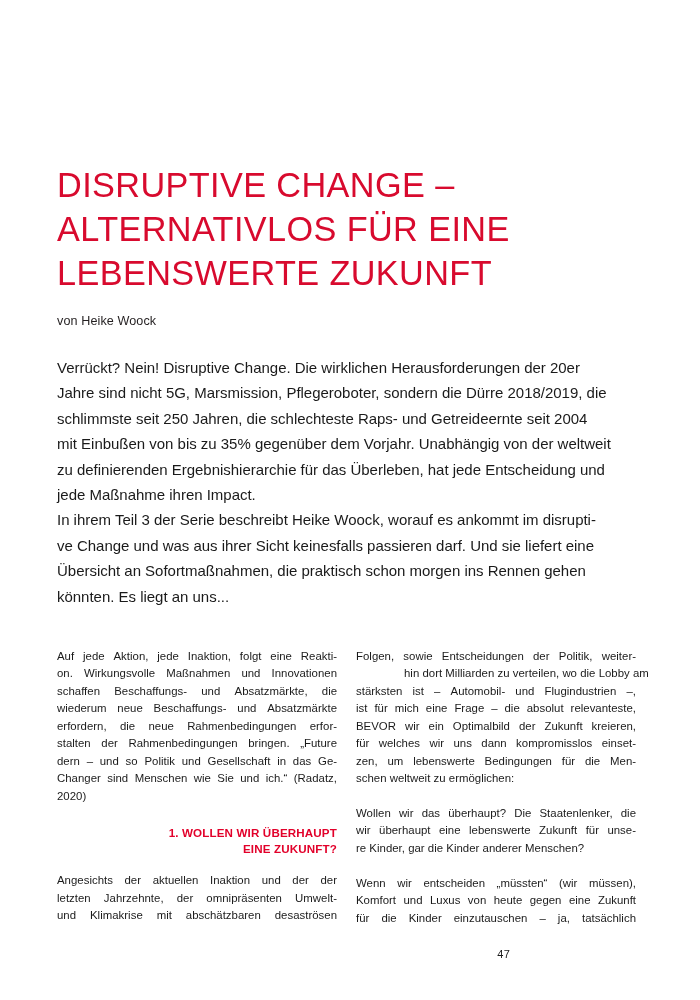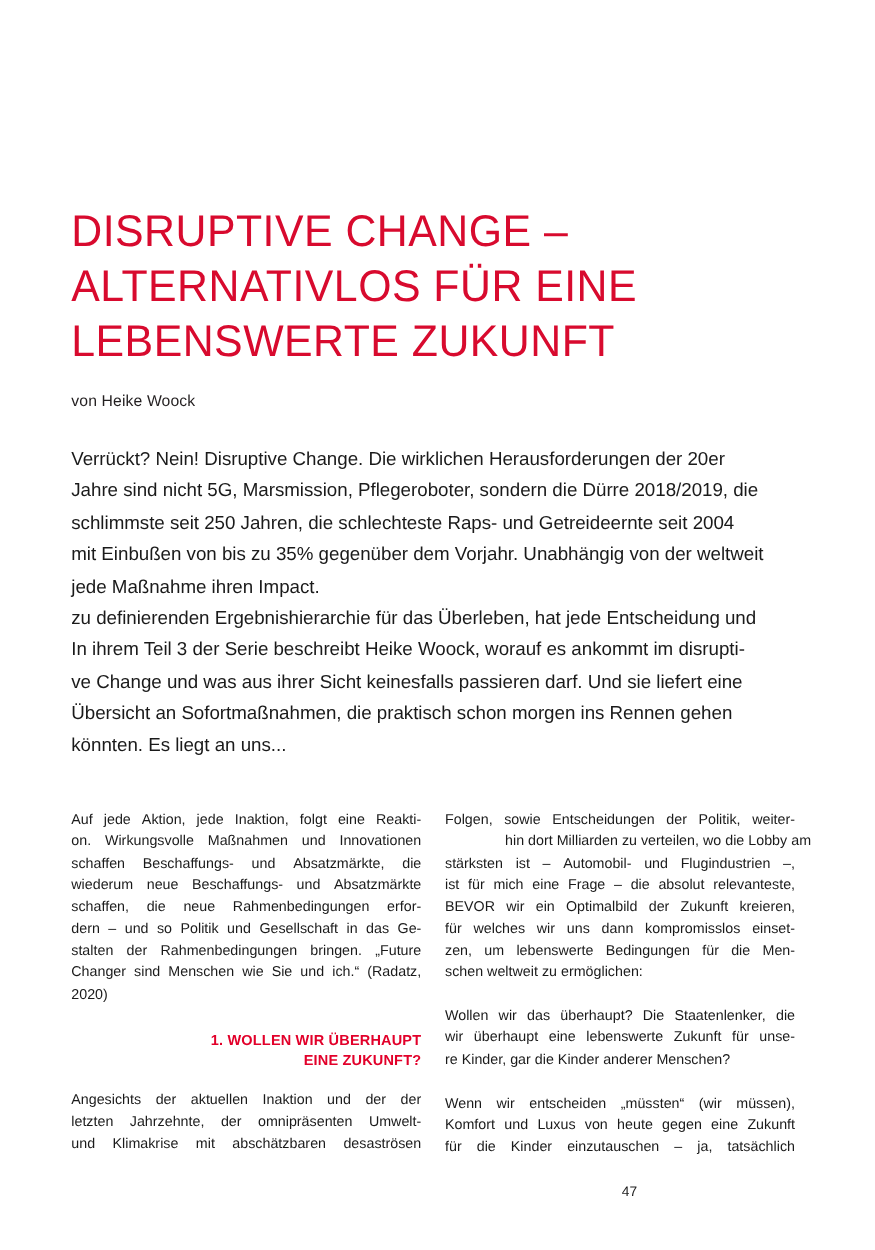--- a/index.html
+++ b/index.html
@@ -156,42 +156,42 @@
   </div>
 
   <div class="byline">von Heike Woock</div>
 
   <div class="intro">
     <p>
       <span class="ln">Verrückt? Nein! Disruptive Change. Die wirklichen Herausforderungen der 20er</span>
       <span class="ln">Jahre sind nicht 5G, Marsmission, Pflegeroboter, sondern die Dürre 2018/2019, die</span>
       <span class="ln">schlimmste seit 250 Jahren, die schlechteste Raps- und Getreideernte seit 2004</span>
       <span class="ln">mit Einbußen von bis zu 35% gegenüber dem Vorjahr. Unabhängig von der weltweit</span>
+      <span class="ln">zu definierenden Ergebnishierarchie für das Überleben, hat jede Entscheidung und</span>
       <span class="ln">jede Maßnahme ihren Impact.</span>
-      <span class="ln">zu definierenden Ergebnishierarchie für das Überleben, hat jede Entscheidung und</span>
     </p>
     <p>
       <span class="ln">In ihrem Teil 3 der Serie beschreibt Heike Woock, worauf es ankommt im disrupti-</span>
       <span class="ln">ve Change und was aus ihrer Sicht keinesfalls passieren darf. Und sie liefert eine</span>
       <span class="ln">Übersicht an Sofortmaßnahmen, die praktisch schon morgen ins Rennen gehen</span>
       <span class="ln">könnten. Es liegt an uns...</span>
     </p>
   </div>
 
   <div class="columns">
 
     <div class="col left">
       <p>
         <span class="ln" style="word-spacing: 0px;"><span>Auf</span> <span>jede</span> <span>Aktion,</span> <span>jede</span> <span>Inaktion,</span> <span>folgt</span> <span>eine</span> <span>Reakti-</span></span>
         <span class="ln" style="word-spacing: 0px;"><span>on.</span> <span>Wirkungsvolle</span> <span>Maßnahmen</span> <span>und</span> <span>Innovationen</span></span>
         <span class="ln" style="word-spacing: 0px;"><span>schaffen</span> <span>Beschaffungs-</span> <span>und</span> <span>Absatzmärkte,</span> <span>die</span></span>
         <span class="ln" style="word-spacing: 0px;"><span>wiederum</span> <span>neue</span> <span>Beschaffungs-</span> <span>und</span> <span>Absatzmärkte</span></span>
-        <span class="ln" style="word-spacing: 0px;"><span>schaffen,</span> <span>die</span> <span>neue</span> <span>Rahmenbedingungen</span> <span>erfor-</span></span>
+        <span class="ln" style="word-spacing: 0px;"><span>erfordern,</span> <span>die</span> <span>neue</span> <span>Rahmenbedingungen</span> <span>erfor-</span></span>
+        <span class="ln" style="word-spacing: 0px;"><span>stalten</span> <span>der</span> <span>Rahmenbedingungen</span> <span>bringen.</span> <span>„Future</span></span>
         <span class="ln" style="word-spacing: 0px;"><span>dern</span> <span>–</span> <span>und</span> <span>so</span> <span>Politik</span> <span>und</span> <span>Gesellschaft</span> <span>in</span> <span>das</span> <span>Ge-</span></span>
-        <span class="ln" style="word-spacing: 0px;"><span>stalten</span> <span>der</span> <span>Rahmenbedingungen</span> <span>bringen.</span> <span>„Future</span></span>
         <span class="ln" style="word-spacing: 0px;"><span>Changer</span> <span>sind</span> <span>Menschen</span> <span>wie</span> <span>Sie</span> <span>und</span> <span>ich.“</span> <span>(Radatz,</span></span>
         <span class="ln last">2020)</span>
       </p>
 
       <div class="section-head">
         <span class="hl">1. WOLLEN WIR ÜBERHAUPT</span>
         <span class="hl indent">EINE ZUKUNFT?</span>
       </div>
 
       <p>

